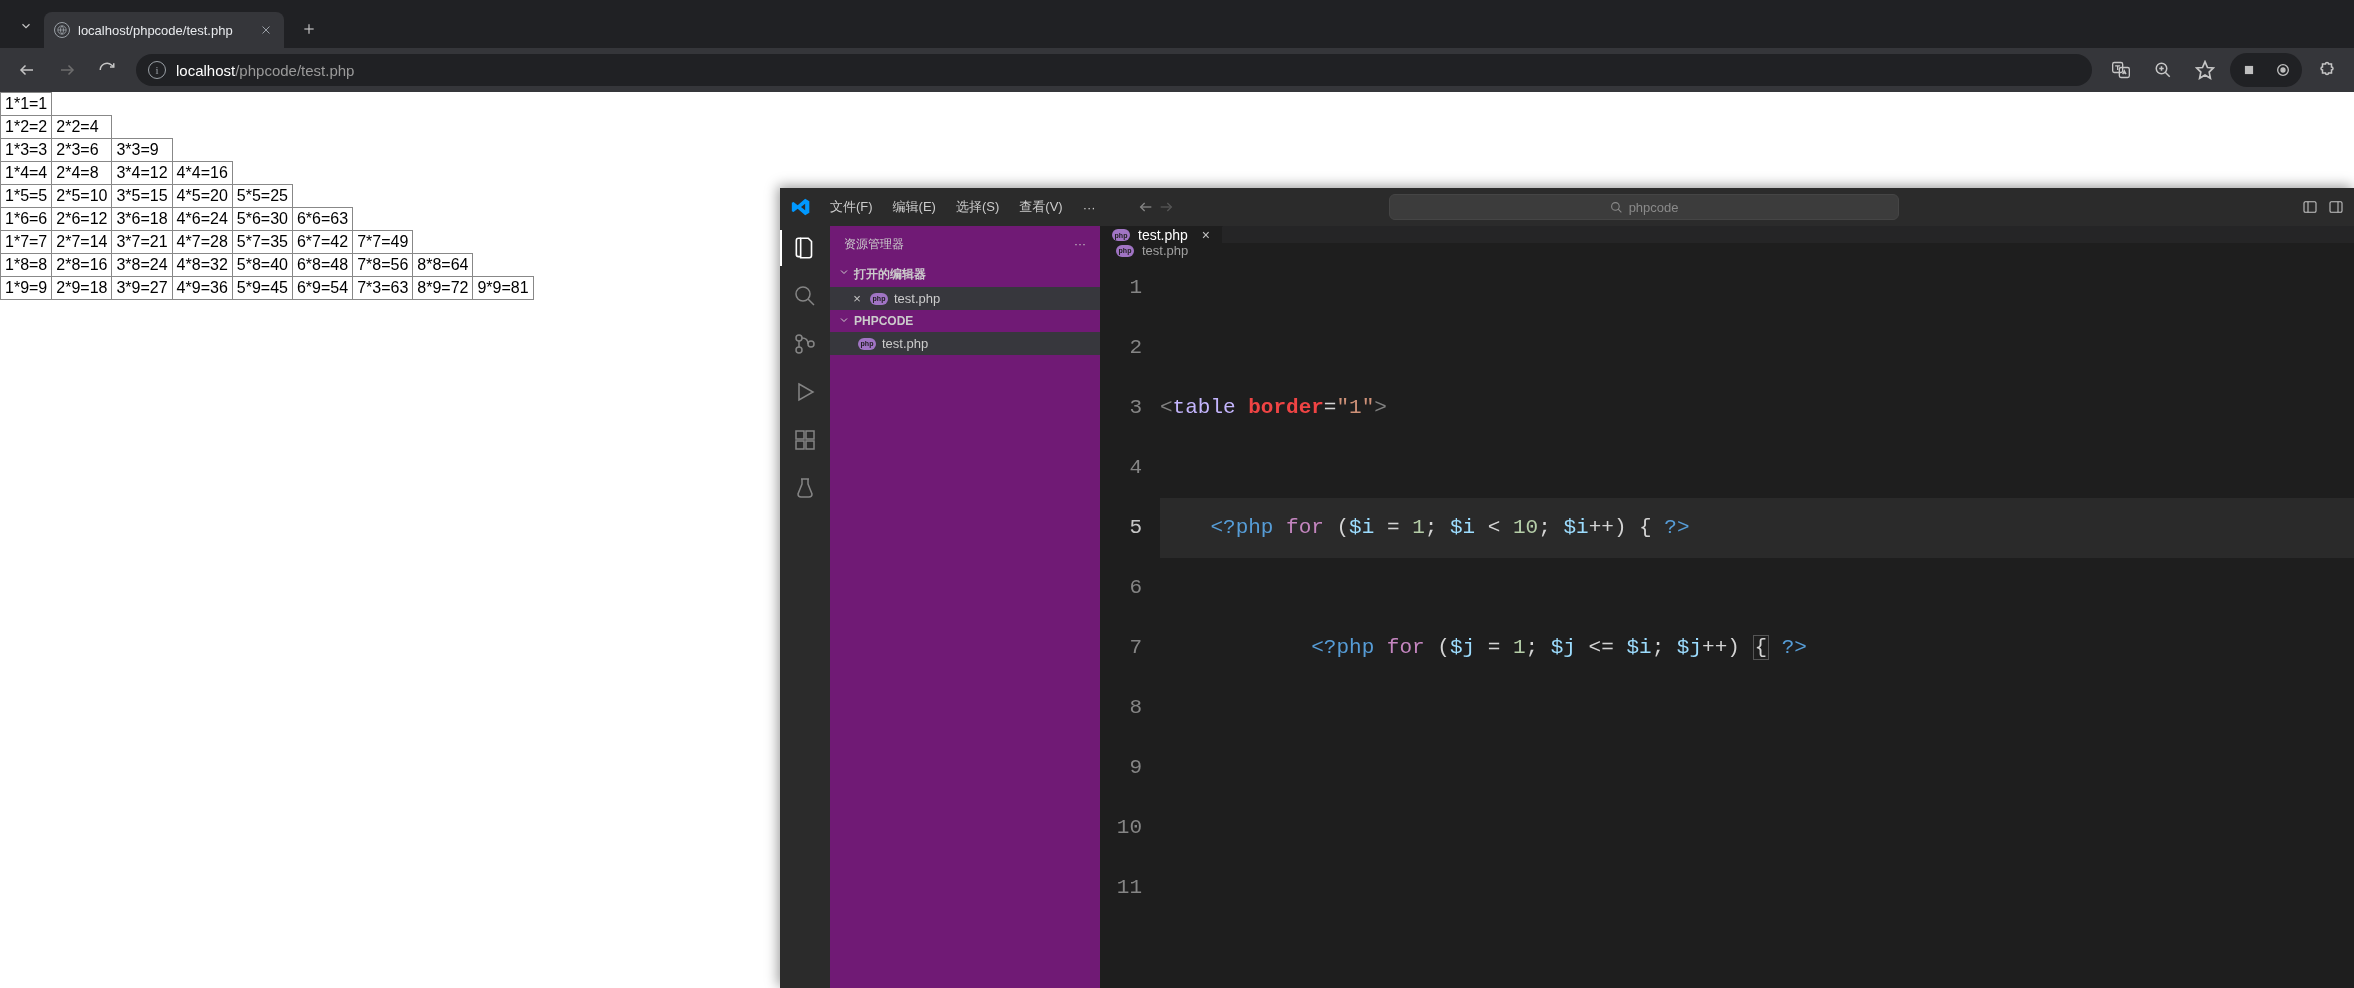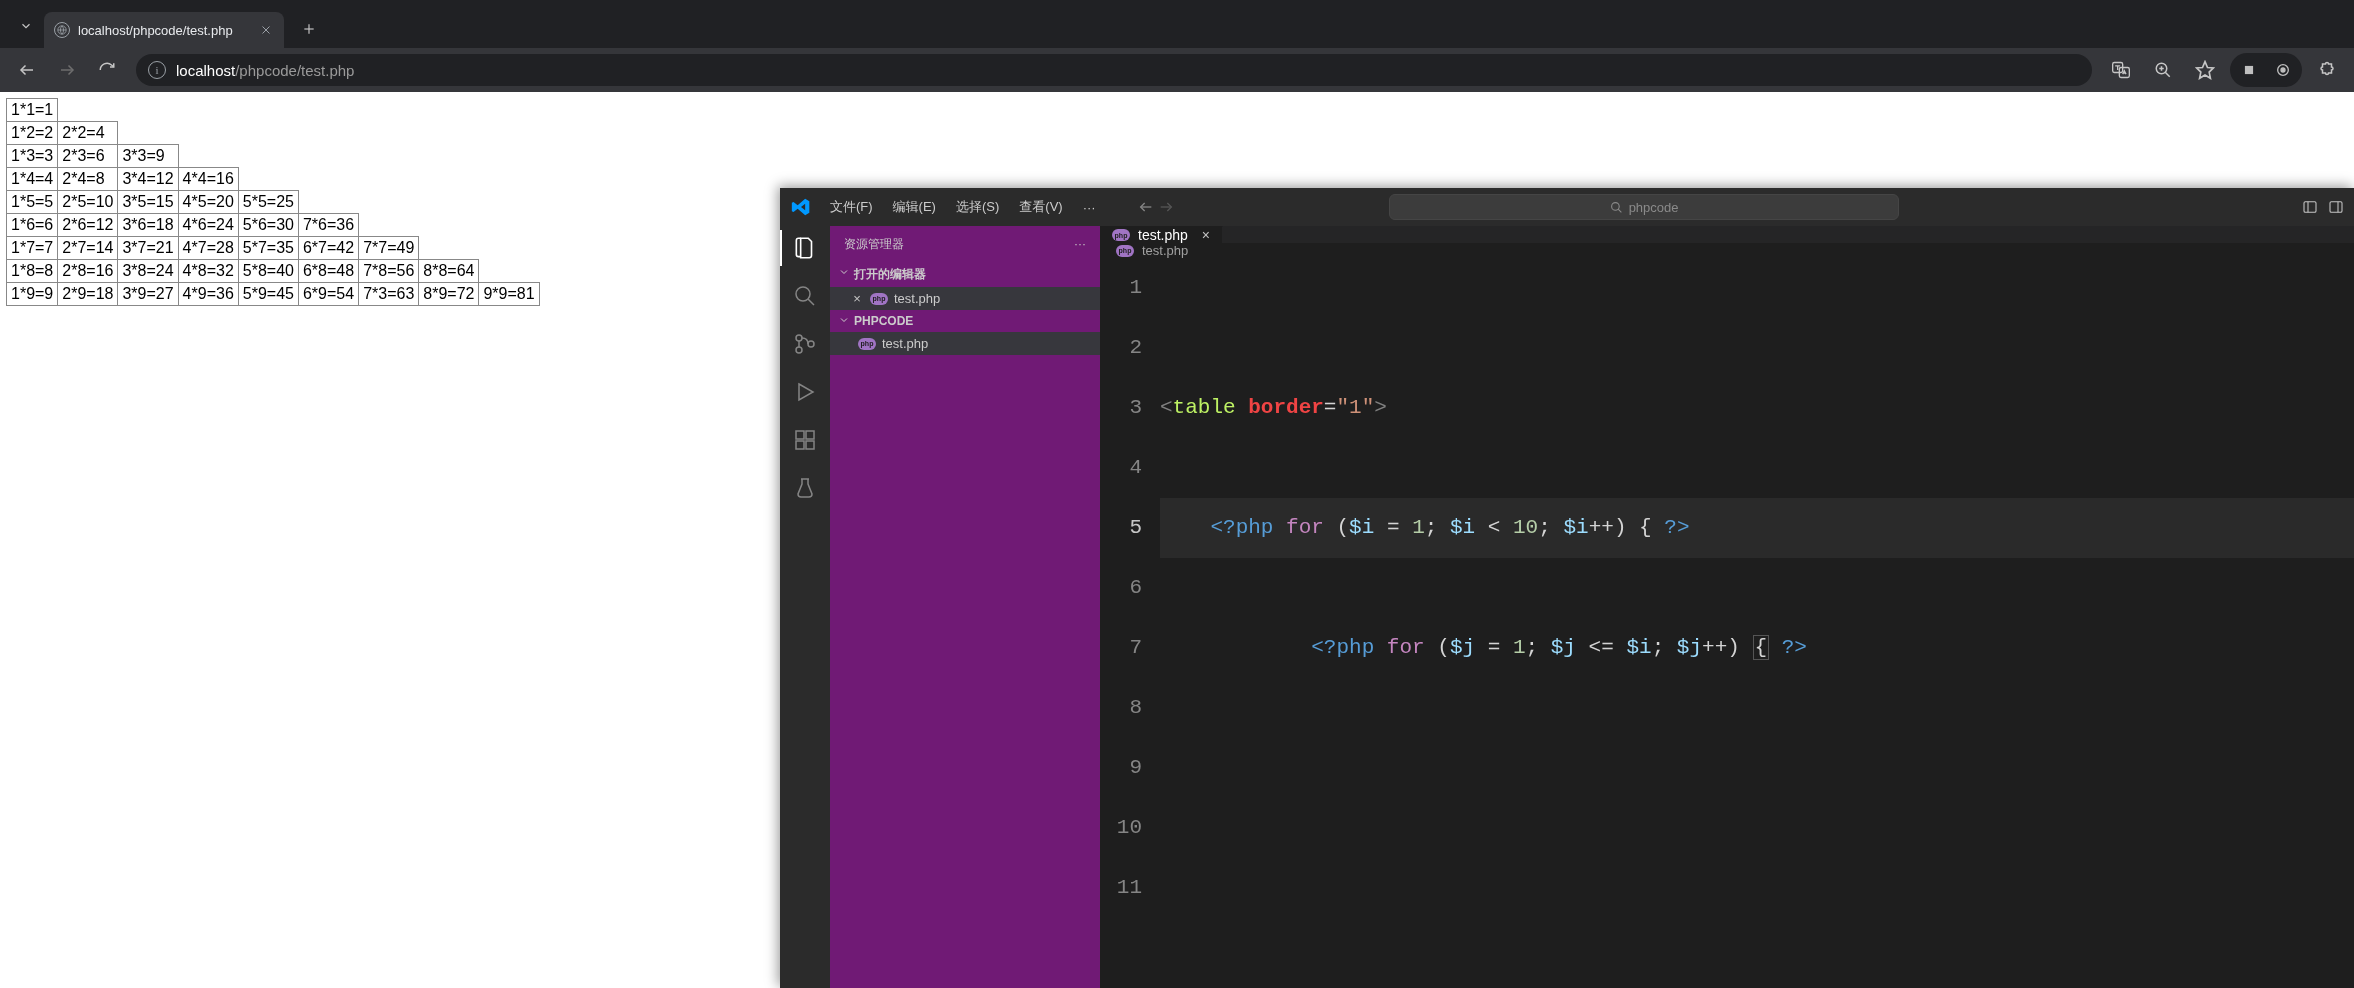--- a/index.html
+++ b/index.html
@@ -106,21 +106,20 @@
   }
 
   
   .page {
     position:absolute;
     left:0; right:0; top:92px; bottom:0;
     background:#ffffff;
   }
   .mult-table {
     border-collapse:collapse;
-    margin:6px;
     padding-left:22px;
   }
   .mult-table td {
     border:1px solid #888;
     padding:2px 4px;
     font-size:16px;
     font-family:Arial,sans-serif;
     white-space:nowrap;
   }
 
@@ -304,21 +303,21 @@
     left:0;right:0;
     height:60px;
     background:#2a2a2a;
     z-index:0;
   }
   .code-row {
     position:relative;z-index:1;
     height:60px;
   }
   .t-punc{color:#808080;}
-  .t-tag{color:#bef264;}
+  .t-tag{color:#c4b5fd;}
   .t-attr{color:#ef4444;font-weight:bold;}
   .t-str{color:#ce9178;}
   .t-php{color:#569cd6;}
   .t-kw{color:#c586c0;}
   .t-var{color:#9cdcfe;}
   .t-num{color:#b5cea8;}
   .t-op{color:#d4d4d4;}
   .t-brace-hl{border:1px solid #555;padding:0 1px;}
 
   svg { display:block; }
@@ -450,21 +449,21 @@
           <td>3*5=15</td>
           <td>4*5=20</td>
           <td>5*5=25</td>
         </tr>
         <tr>
           <td>1*6=6</td>
           <td>2*6=12</td>
           <td>3*6=18</td>
           <td>4*6=24</td>
           <td>5*6=30</td>
-          <td>7*6=36</td>
+          <td>6*6=63</td>
         </tr>
         <tr>
           <td>1*7=7</td>
           <td>2*7=14</td>
           <td>3*7=21</td>
           <td>4*7=28</td>
           <td>5*7=35</td>
           <td>6*7=42</td>
           <td>7*7=49</td>
         </tr>

